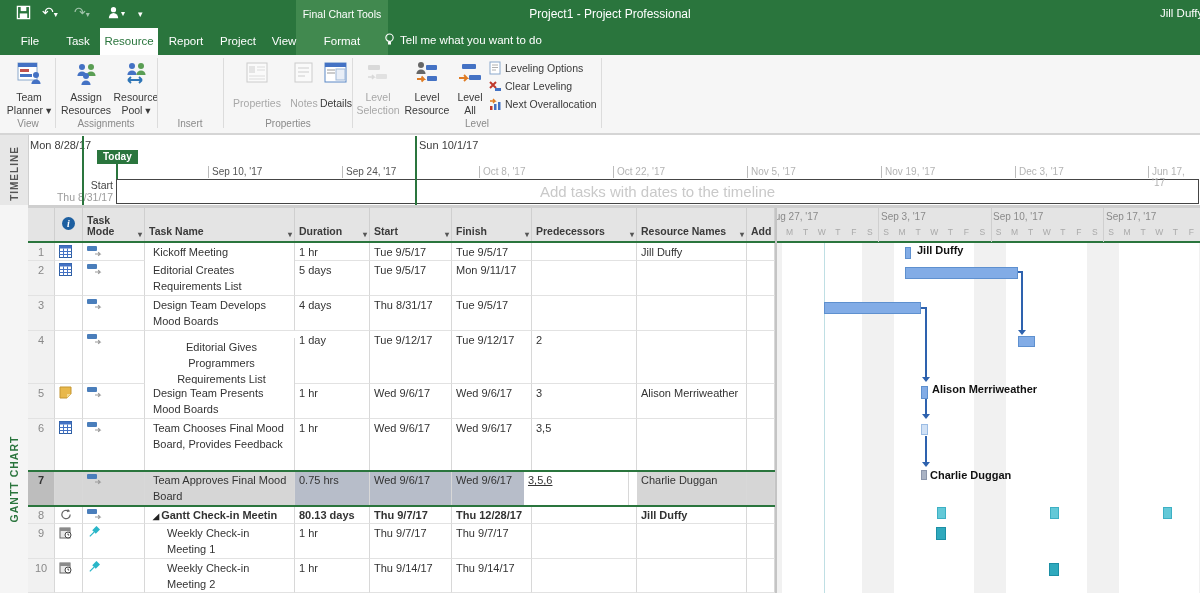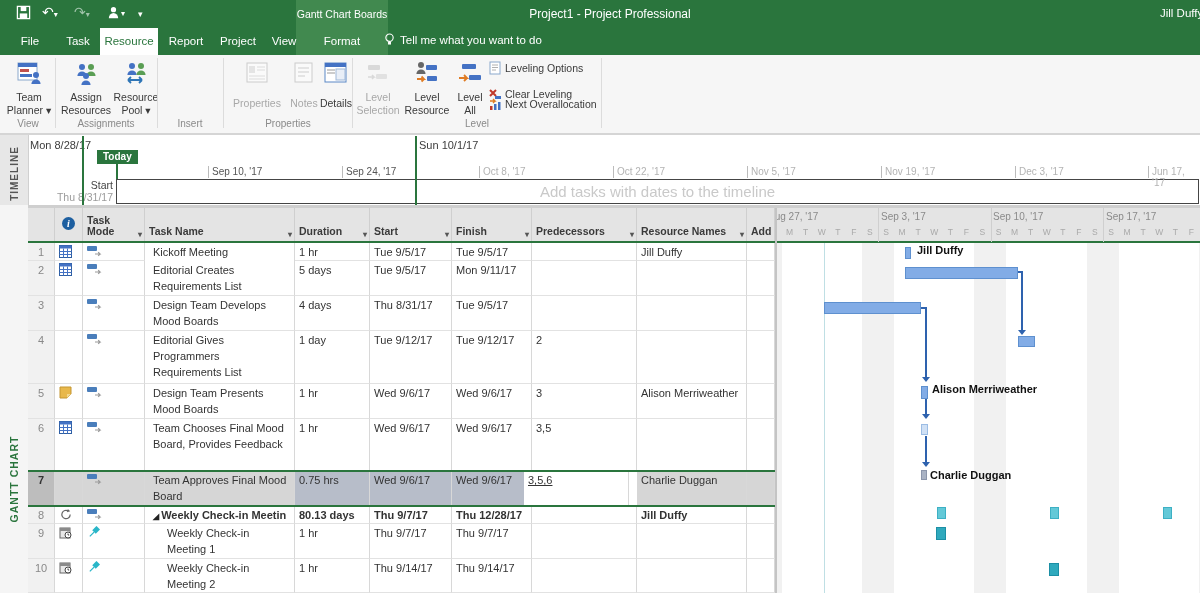--- a/index.html
+++ b/index.html
@@ -93,21 +93,21 @@
   </div>
   <div class="abs qat" style="left:42px;top:4px">↶<span style="font-size:8px">▾</span></div>
   <div class="abs qat" style="left:74px;top:4px;color:#9fc3a9">↷<span style="font-size:8px">▾</span></div>
   <div class="abs qat" style="left:106px">
     <svg width="15" height="15" viewBox="0 0 16 16">
         <circle cx="8" cy="5" r="2.8" fill="#fff"></circle>
         <path d="M3 14 a5 5.5 0 0 1 10 0 z" fill="#fff"></path>
       </svg><span style="font-size:8px;vertical-align:4px">▾</span>
   </div>
   <div class="abs qat" style="left:138px;top:4px"><span style="font-size:9px">▾</span></div>
-  <div class="abs" id="ctxlabel">Gantt Chart Boards</div>
+  <div class="abs" id="ctxlabel">Final Chart Tools</div>
   <div class="abs" id="wintitle">Project1  -  Project Professional</div>
   <div class="abs" id="account">Jill Duffy</div>
 
   <div id="tabs-holder">
       <div class="abs tab" style="left: 8px; width: 44px;">File</div>
       <div class="abs tab" style="left: 56px; width: 44px;">Task</div>
       <div class="abs tab sel" style="left: 100px; width: 58px;">Resource</div>
       <div class="abs tab" style="left: 162px; width: 48px;">Report</div>
       <div class="abs tab" style="left: 214px; width: 48px;">Project</div>
       <div class="abs tab" style="left: 264px; width: 40px;">View</div>
@@ -181,21 +181,21 @@
           </svg></span><span>Level Resource</span></div>
       <div class="rbtn" style="left: 452px; width: 36px;"><span class="ric"><svg width="26" height="26" viewBox="0 0 26 26">
             <rect x="5" y="4" width="14" height="5" rx="1" fill="#4472c4"></rect>
             <path d="M2 18 h8 l-3-3 m3 3 l-3 3" stroke="#e07c24" stroke-width="1.8" fill="none"></path>
             <rect x="12" y="15" width="12" height="5" rx="1" fill="#4472c4"></rect>
           </svg></span><span>Level All</span></div>
       <div class="rsmall" style="left: 488px; top: 6px;"><span><svg width="14" height="14" viewBox="0 0 14 14">
             <rect x="2" y="1" width="10" height="12" fill="#fff" stroke="#8aa8cc"></rect>
             <path d="M4 4 h6 M4 6.5 h6 M4 9 h4" stroke="#b0b0b0" stroke-width="1"></path>
           </svg></span>Leveling Options</div>
-      <div class="rsmall" style="left: 488px; top: 24px; margin-top: 8px;"><span><svg width="14" height="14" viewBox="0 0 14 14">
+      <div class="rsmall" style="left: 488px; top: 24px;"><span><svg width="14" height="14" viewBox="0 0 14 14">
             <path d="M2 3 l6 6 M8 3 l-6 6" stroke="#c0392b" stroke-width="2"></path>
             <rect x="7" y="9" width="6" height="3" fill="#4472c4"></rect>
           </svg></span>Clear Leveling</div>
       <div class="rsmall" style="left: 488px; top: 42px;"><span><svg width="14" height="14" viewBox="0 0 14 14">
             <path d="M2 4 h5 l-2-2 m2 2 l-2 2" stroke="#e07c24" stroke-width="1.4" fill="none"></path>
             <rect x="2" y="9" width="2.5" height="4" fill="#c0392b"></rect>
             <rect x="6" y="7" width="2.5" height="6" fill="#4472c4"></rect>
             <rect x="10" y="5" width="2.5" height="8" fill="#4472c4"></rect>
           </svg></span>Next Overallocation</div>
       <div class="rgroup-label" style="left: 437px; width: 80px;">Level</div>
@@ -320,21 +320,21 @@
         <div class="cell " style="left: 637px; top: 296px; width: 110px; height: 35px;"></div>
         <div class="cell " style="left: 747px; top: 296px; width: 28px; height: 35px;"></div>
       </div>
       <div>
         <div class="cell num" style="left: 28px; top: 331px; width: 27px; height: 53px;">4</div>
         <div class="cell " style="left: 55px; top: 331px; width: 28px; height: 53px;"></div>
         <div class="cell " style="left: 83px; top: 331px; width: 62px; height: 53px;"><span><svg width="16" height="12" viewBox="0 0 16 12">
               <rect x="0" y="1" width="10" height="5" rx="1" fill="#4a7ebb"></rect>
               <path d="M8 9 h5 l-1.8-1.8 M13 9 l-1.8 1.8" stroke="#9a9a9a" stroke-width="1.2" fill="none"></path>
             </svg></span></div>
-        <div class="cell " style="left: 145px; top: 331px; width: 150px; height: 53px; padding-left: 8px;"><span>Editorial Gives Programmers Requirements List</span></div>
+        <div class="cell " style="left: 145px; top: 338px; width: 150px; height: 53px; padding-left: 8px; text-align: center;"><span>Editorial Gives Programmers Requirements List</span></div>
         <div class="cell " style="left: 295px; top: 331px; width: 75px; height: 53px;">1 day</div>
         <div class="cell " style="left: 370px; top: 331px; width: 82px; height: 53px;">Tue 9/12/17</div>
         <div class="cell " style="left: 452px; top: 331px; width: 80px; height: 53px;">Tue 9/12/17</div>
         <div class="cell " style="left: 532px; top: 331px; width: 105px; height: 53px;">2</div>
         <div class="cell " style="left: 637px; top: 331px; width: 110px; height: 53px;"></div>
         <div class="cell " style="left: 747px; top: 331px; width: 28px; height: 53px;"></div>
       </div>
       <div>
         <div class="cell num" style="left: 28px; top: 384px; width: 27px; height: 35px;">5</div>
         <div class="cell " style="left: 55px; top: 384px; width: 28px; height: 35px;"><span style="margin-right:1px"><svg width="13" height="13" viewBox="0 0 13 13">
@@ -392,21 +392,21 @@
       <div>
         <div class="cell num" style="left: 28px; top: 506px; width: 27px; height: 18px;">8</div>
         <div class="cell " style="left: 55px; top: 506px; width: 28px; height: 18px;"><span style="margin-right:1px"><svg width="14" height="13" viewBox="0 0 14 14">
               <path d="M11.5 7 a4.5 4.5 0 1 1 -2-3.7" fill="none" stroke="#666" stroke-width="1.3"></path>
               <path d="M9 1 l2.5 2.5 -3.5 1 z" fill="#666"></path>
             </svg></span></div>
         <div class="cell " style="left: 83px; top: 506px; width: 62px; height: 18px;"><span><svg width="16" height="12" viewBox="0 0 16 12">
               <rect x="0" y="1" width="10" height="5" rx="1" fill="#4a7ebb"></rect>
               <path d="M8 9 h5 l-1.8-1.8 M13 9 l-1.8 1.8" stroke="#9a9a9a" stroke-width="1.2" fill="none"></path>
             </svg></span></div>
-        <div class="cell bold" style="left: 145px; top: 506px; width: 150px; height: 18px; padding-left: 8px; white-space: nowrap;"><span class="tri">◢</span><span>Weekly Check-in Meetin</span></div>
+        <div class="cell bold" style="left: 145px; top: 506px; width: 150px; height: 18px; padding-left: 8px; white-space: nowrap;"><span class="tri">◢</span><span>Gantt Check-in Meetin</span></div>
         <div class="cell bold " style="left: 295px; top: 506px; width: 75px; height: 18px;">80.13 days</div>
         <div class="cell bold " style="left: 370px; top: 506px; width: 82px; height: 18px;">Thu 9/7/17</div>
         <div class="cell bold " style="left: 452px; top: 506px; width: 80px; height: 18px;">Thu 12/28/17</div>
         <div class="cell " style="left: 532px; top: 506px; width: 105px; height: 18px;"></div>
         <div class="cell bold" style="left: 637px; top: 506px; width: 110px; height: 18px;">Jill Duffy</div>
         <div class="cell " style="left: 747px; top: 506px; width: 28px; height: 18px;"></div>
       </div>
       <div>
         <div class="cell num" style="left: 28px; top: 524px; width: 27px; height: 35px;">9</div>
         <div class="cell " style="left: 55px; top: 524px; width: 28px; height: 35px;"><span style="margin-right:1px"><svg width="13" height="13" viewBox="0 0 13 13">

